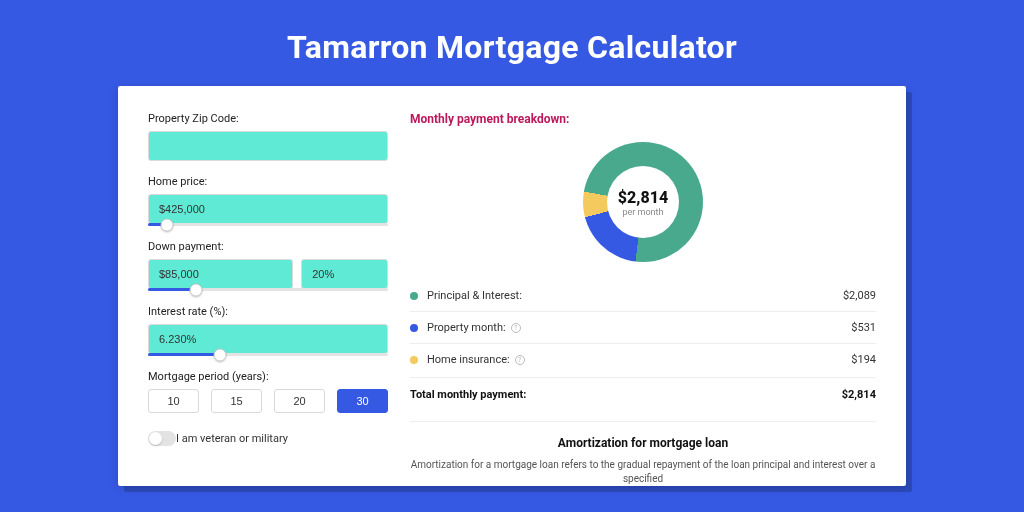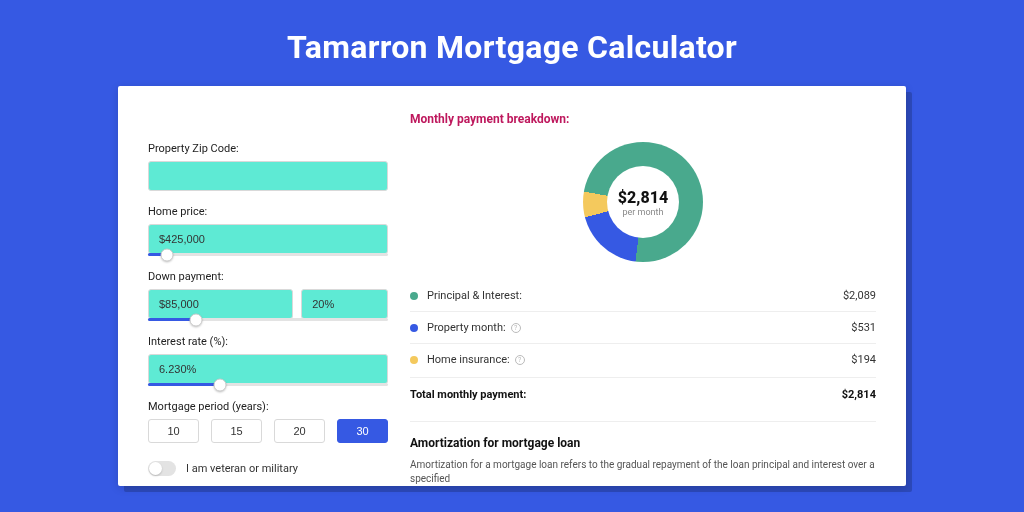--- a/index.html
+++ b/index.html
@@ -23,21 +23,21 @@
     width: 788px;
     margin: 0 auto;
     border-radius: 2px;
     box-shadow: 0 2px 8px rgba(0,0,0,0.15), 6px 6px 0 rgba(0,0,0,0.18);
     padding: 26px 30px 0;
     display: flex;
     gap: 22px;
     height: 400px;
     overflow: hidden;
   }
-  .left { width: 240px; flex-shrink: 0; margin-top: 30px; }
+  .left { width: 240px; flex-shrink: 0; }
   .right { flex: 1; }
   .field-label {
     font-size: 11px;
     color: #222;
     margin-bottom: 6px;
     font-weight: 400;
   }
   .text-input {
     width: 100%;
     height: 30px;
@@ -87,21 +87,20 @@
     cursor: pointer;
   }
   .period-btn.active {
     background: #3659E3;
     border-color: #3659E3;
     color: #fff;
   }
   .toggle-row {
     display: flex;
     align-items: center;
-    gap: 10px;
     margin-top: 18px;
   }
   .toggle {
     width: 28px; height: 15px;
     background: #e3e3e3;
     border-radius: 999px;
     position: relative;
   }
   .toggle-knob {
     position: absolute;
@@ -168,20 +167,21 @@
     font-weight: 700;
     color: #111;
     border-top: 1px solid #eee;
     margin-top: 2px;
   }
   .total-row .t-label { flex: 1; }
   .amort {
     border-top: 1px solid #eee;
     padding-top: 14px;
     margin-top: 6px;
+    text-align: center;
   }
   .amort-title {
     font-size: 12px;
     font-weight: 700;
     color: #111;
     margin-bottom: 8px;
   }
   .amort-body {
     font-size: 10px;
     color: #555;

